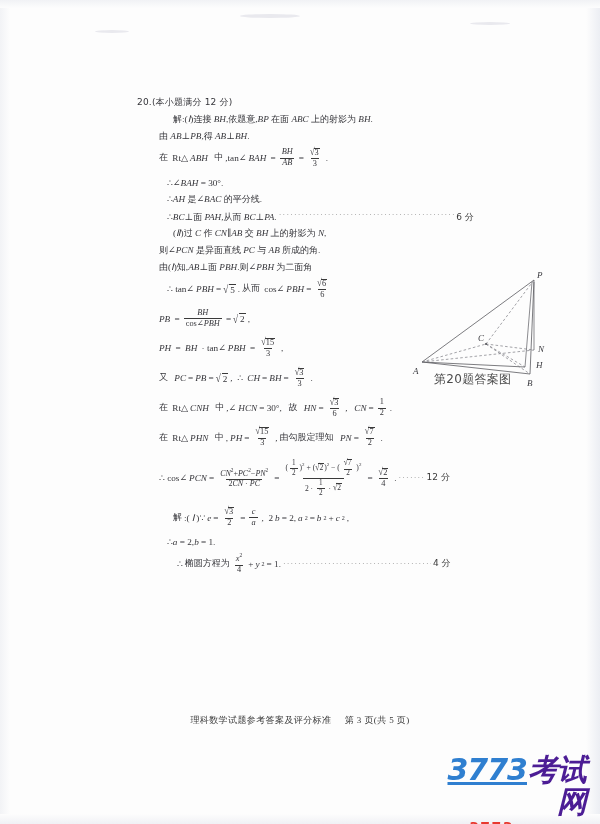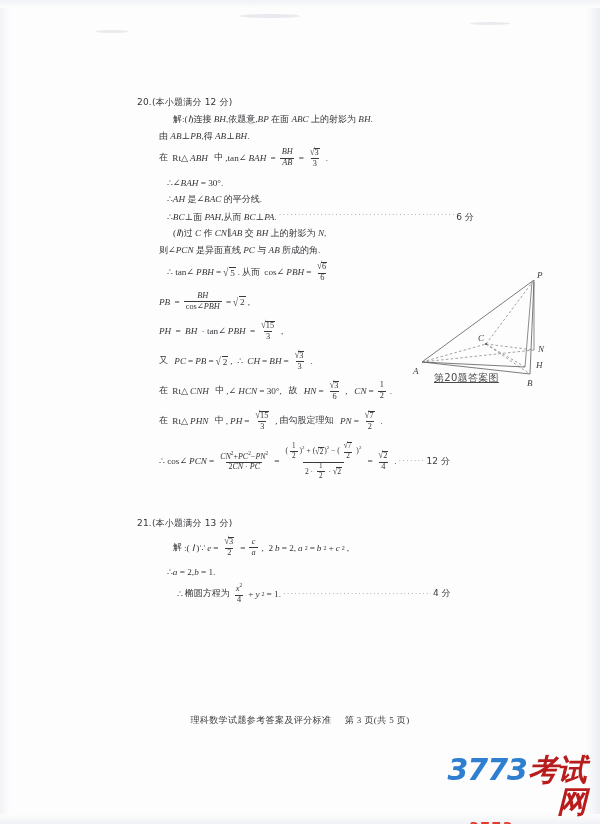--- a/index.html
+++ b/index.html
@@ -84,24 +84,23 @@
   }
   .fig {
     position: absolute;
     left: 412px; top: 262px;
     width: 145px; height: 132px;
   }
   .figcap {
     position: absolute;
     left: 434px; top: 371px;
     font-family: "DejaVu Sans", sans-serif;
-    font-size: 10px;
+    font-size: 12px;
     color: #4a4a4a;
     letter-spacing: .3px;
-    text-decoration: underline;
   }
   .footer {
     position: absolute;
     left: 0; top: 714px;
     width: 600px;
     text-align: center;
     font-family: "DejaVu Sans", sans-serif;
     font-size: 9.5px;
     color: #3b3b3b;
     letter-spacing: .4px;
@@ -114,22 +113,22 @@
     text-align: right;
     user-select: none;
   }
   .wm-main {
     font-family: "DejaVu Sans", sans-serif;
     font-weight: bold;
     font-size: 30px;
     line-height: 32px;
     letter-spacing: -1px;
   }
-  .wm-3773 { color: #2f7fd0; font-style: italic; }
-  .wm-cn { color: #b91c1c; font-style: italic; margin-left: 1px; }
+  .wm-3773 { color: #2f7fd0; font-style: italic; text-decoration: underline; }
+  .wm-cn { color: #4c1d95; font-style: italic; margin-left: 1px; }
   .wm-sub {
     font-family: "DejaVu Sans", sans-serif;
     font-weight: bold;
     font-size: 14px;
     color: #e8392f;
     letter-spacing: 1.5px;
     margin-top: 1px;
   }
   .speck { position:absolute; background:#e9e9ee; border-radius:50%; }
 </style>
@@ -187,20 +186,23 @@
     </div>
 
     <div class="line ind1">
       (<i class="v">Ⅱ</i>)<span class="cn">过</span> <i class="v">C</i> <span class="cn">作</span> <i class="v">CN</i>∥<i class="v">AB</i> <span class="cn">交</span> <i class="v">BH</i> <span class="cn">上的射影为</span> <i class="v">N</i>,
     </div>
 
     <div class="line ind2">
       <span class="cn">则</span>∠<i class="v">PCN</i> <span class="cn">是异面直线</span> <i class="v">PC</i> <span class="cn">与</span> <i class="v">AB</i> <span class="cn">所成的角</span>.
     </div>
 
+    <div class="line ind2">
+      <span class="cn">由</span>(<i class="v">Ⅰ</i>)<span class="cn">知</span>,<i class="v">AB</i>⊥<span class="cn">面</span> <i class="v">PBH</i>.<span class="cn">则</span>∠<i class="v">PBH</i> <span class="cn">为二面角</span>
+    </div>
 
 
     <div class="line ind3 mathrow" style="margin-bottom:9px;">
       ∴&nbsp;tan∠<i class="v">PBH</i> = <span class="radic">√</span><span class="sq">5</span>.<span class="cn">从而</span>&nbsp;cos∠<i class="v">PBH</i> =
       <span class="frac">
           <span class="num"><span class="radic">√</span><span class="sq">6</span></span>
           <span class="den">6</span>
         </span>
     </div>
 
@@ -275,21 +277,20 @@
       </span>
       =
       <span class="frac">
           <span class="num"><span class="radic">√</span><span class="sq">2</span></span>
           <span class="den">4</span>
         </span>.
       <span class="dots" style="width:26px;">·······································</span>
       <span class="score cn">12 分</span>
     </div>
 
-    <div class="line hd cn" style="margin-top:38px;margin-bottom:9px;">21.(本小题满分 13 分)</div>
 
     <div class="line ind1 mathrow" style="margin-bottom:9px;">
       <span class="cn">解</span>:(<i class="v">Ⅰ</i>)∵<i class="v">e</i> =
       <span class="frac">
           <span class="num"><span class="radic">√</span><span class="sq">3</span></span>
           <span class="den">2</span>
         </span>
       =
       <span class="frac">
           <span class="num"><i class="v">c</i></span>

